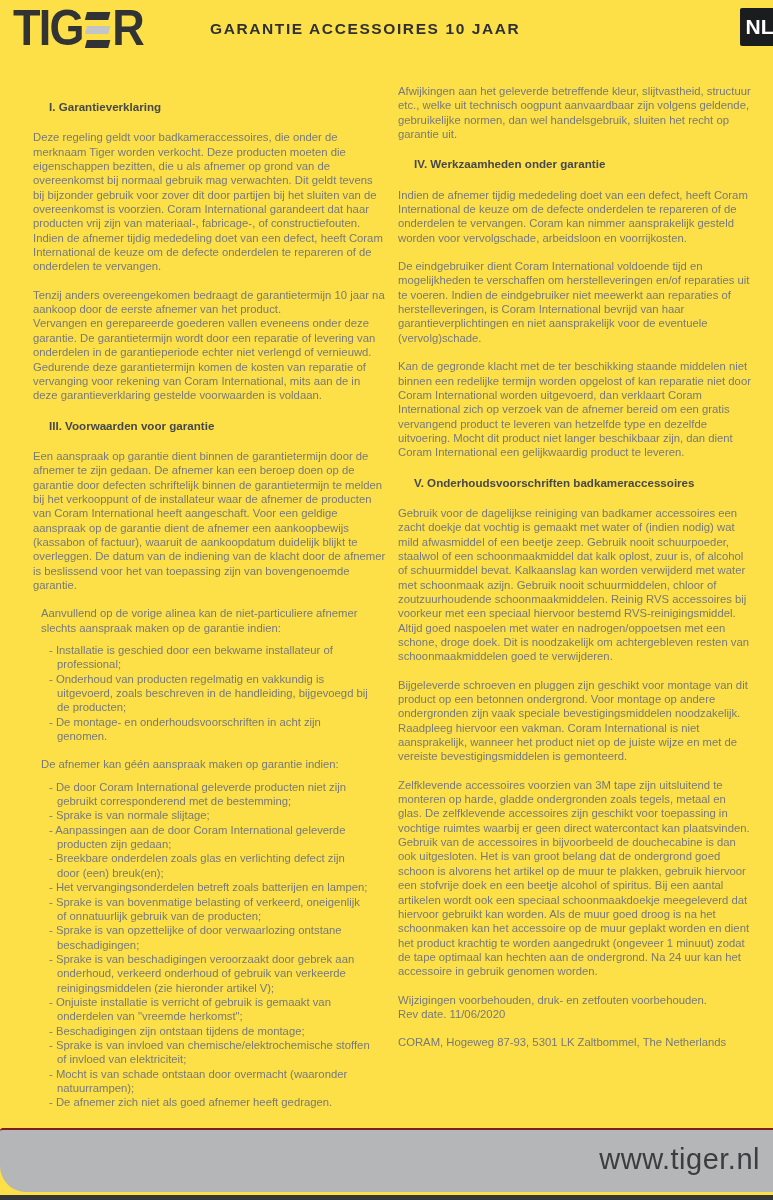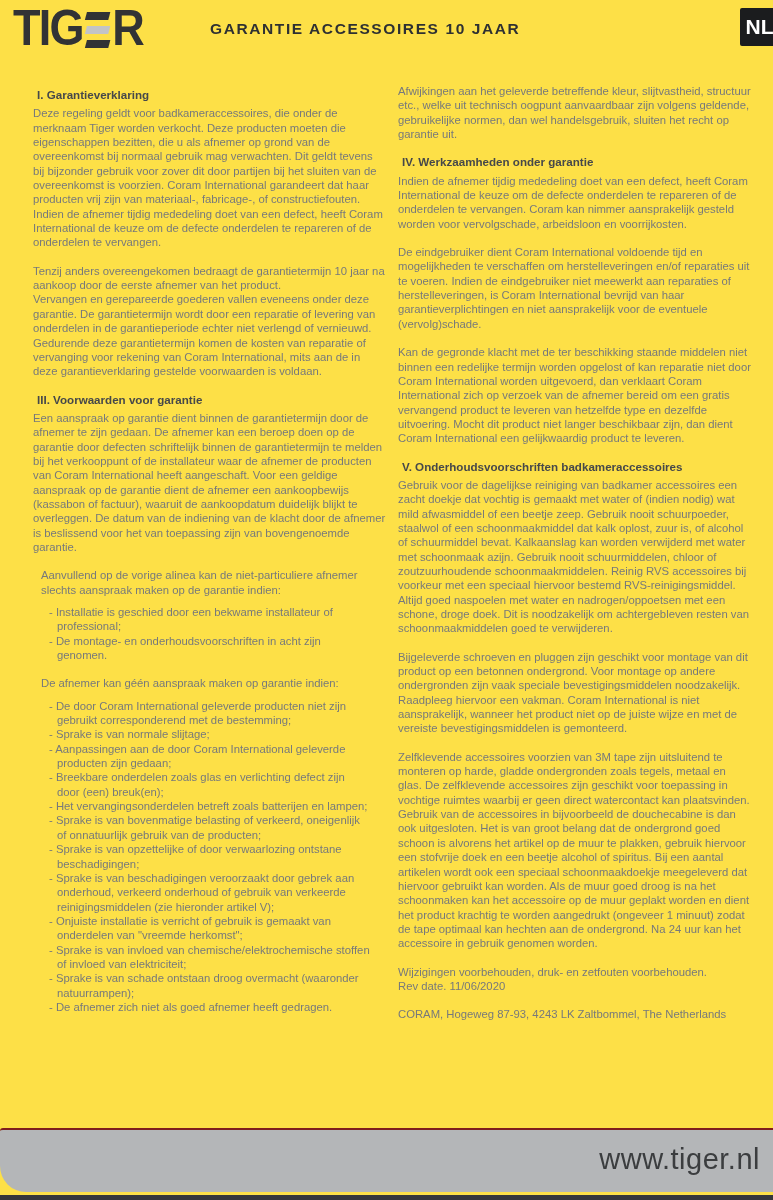--- a/index.html
+++ b/index.html
@@ -55,21 +55,21 @@
   }
 
   
   .content{
     position:absolute;left:33px;top:84px;width:718px;
     display:grid;grid-template-columns:1fr 1fr;column-gap:12px;
     color:var(--body_text);
     font-size:11.3px;line-height:14.35px;
   }
   .blk-heading{
-    margin:4px;font-size:11.6px;font-weight:bold;
+    margin:16px;font-size:11.6px;font-weight:bold;
     color:var(--heading_text);line-height:14.35px;
   }
   .blk-para{margin:0 0 14px;white-space:pre-line;}
   .blk-para.tight{margin:8px;}
   .blk-bullets{margin:0 16px 14px;}
   .bullet-item{padding-left:8px;text-indent:-8px;}
 
   
   .footer-bar{
     position:absolute;left:0;right:0;top:1128px;height:64px;
@@ -112,51 +112,53 @@
         <h3 class="blk-heading">I. Garantieverklaring</h3>
         <p class="blk-para">Deze regeling geldt voor badkameraccessoires, die onder de merknaam Tiger worden verkocht. Deze producten moeten die eigenschappen bezitten, die u als afnemer op grond van de overeenkomst bij normaal gebruik mag verwachten. Dit geldt tevens bij bijzonder gebruik voor zover dit door partijen bij het sluiten van de overeenkomst is voorzien. Coram International garandeert dat haar producten vrij zijn van materiaal-, fabricage-, of constructiefouten. Indien de afnemer tijdig mededeling doet van een defect, heeft Coram International de keuze om de defecte onderdelen te repareren of de onderdelen te vervangen.</p>
         <p class="blk-para">Tenzij anders overeengekomen bedraagt de garantietermijn 10 jaar na aankoop door de eerste afnemer van het product.
 Vervangen en gerepareerde goederen vallen eveneens onder deze garantie. De garantietermijn wordt door een reparatie of levering van onderdelen in de garantieperiode echter niet verlengd of vernieuwd.
 Gedurende deze garantietermijn komen de kosten van reparatie of vervanging voor rekening van Coram International, mits aan de in deze garantieverklaring gestelde voorwaarden is voldaan.</p>
         <h3 class="blk-heading">III. Voorwaarden voor garantie</h3>
         <p class="blk-para">Een aanspraak op garantie dient binnen de garantietermijn door de afnemer te zijn gedaan. De afnemer kan een beroep doen op de garantie door defecten schriftelijk binnen de garantietermijn te melden bij het verkooppunt of de installateur waar de afnemer de producten van Coram International heeft aangeschaft. Voor een geldige aanspraak op de garantie dient de afnemer een aankoopbewijs (kassabon of factuur), waaruit de aankoopdatum duidelijk blijkt te overleggen. De datum van de indiening van de klacht door de afnemer is beslissend voor het van toepassing zijn van bovengenoemde garantie.</p>
         <p class="blk-para tight">Aanvullend op de vorige alinea kan de niet-particuliere afnemer slechts aanspraak maken op de garantie indien:</p>
         <div class="blk-bullets">
           <div class="bullet-item">- Installatie is geschied door een bekwame installateur of professional;</div>
+          <div class="bullet-item">- Onderhoud van producten regelmatig en vakkundig is uitgevoerd, zoals beschreven in de handleiding, bijgevoegd bij de producten;</div>
           <div class="bullet-item">- De montage- en onderhoudsvoorschriften in acht zijn genomen.</div>
         </div>
         <p class="blk-para tight">De afnemer kan géén aanspraak maken op garantie indien:</p>
         <div class="blk-bullets">
           <div class="bullet-item">- De door Coram International geleverde producten niet zijn gebruikt corresponderend met de bestemming;</div>
           <div class="bullet-item">- Sprake is van normale slijtage;</div>
           <div class="bullet-item">- Aanpassingen aan de door Coram International geleverde producten zijn gedaan;</div>
           <div class="bullet-item">- Breekbare onderdelen zoals glas en verlichting defect zijn door (een) breuk(en);</div>
           <div class="bullet-item">- Het vervangingsonderdelen betreft zoals batterijen en lampen;</div>
           <div class="bullet-item">- Sprake is van bovenmatige belasting of verkeerd, oneigenlijk of onnatuurlijk gebruik van de producten;</div>
           <div class="bullet-item">- Sprake is van opzettelijke of door verwaarlozing ontstane beschadigingen;</div>
           <div class="bullet-item">- Sprake is van beschadigingen veroorzaakt door gebrek aan onderhoud, verkeerd onderhoud of gebruik van verkeerde reinigingsmiddelen (zie hieronder artikel V);</div>
           <div class="bullet-item">- Onjuiste installatie is verricht of gebruik is gemaakt van onderdelen van "vreemde herkomst";</div>
+          <div class="bullet-item">- Beschadigingen zijn ontstaan tijdens de montage;</div>
           <div class="bullet-item">- Sprake is van invloed van chemische/elektrochemische stoffen of invloed van elektriciteit;</div>
-          <div class="bullet-item">- Sprake is van schade ontstaan droog overmacht (waaronder natuurrampen);</div>
+          <div class="bullet-item">- Mocht is van schade ontstaan door overmacht (waaronder natuurrampen);</div>
           <div class="bullet-item">- De afnemer zich niet als goed afnemer heeft gedragen.</div>
         </div>
       </div>
     <div class="col">
         <p class="blk-para">Afwijkingen aan het geleverde betreffende kleur, slijtvastheid, structuur etc., welke uit technisch oogpunt aanvaardbaar zijn volgens geldende, gebruikelijke normen, dan wel handelsgebruik, sluiten het recht op garantie uit.</p>
         <h3 class="blk-heading">IV. Werkzaamheden onder garantie</h3>
         <p class="blk-para">Indien de afnemer tijdig mededeling doet van een defect, heeft Coram International de keuze om de defecte onderdelen te repareren of de onderdelen te vervangen. Coram kan nimmer aansprakelijk gesteld worden voor vervolgschade, arbeidsloon en voorrijkosten.</p>
         <p class="blk-para">De eindgebruiker dient Coram International voldoende tijd en mogelijkheden te verschaffen om herstelleveringen en/of reparaties uit te voeren. Indien de eindgebruiker niet meewerkt aan reparaties of herstelleveringen, is Coram International bevrijd van haar garantieverplichtingen en niet aansprakelijk voor de eventuele (vervolg)schade.</p>
         <p class="blk-para">Kan de gegronde klacht met de ter beschikking staande middelen niet binnen een redelijke termijn worden opgelost of kan reparatie niet door Coram International worden uitgevoerd, dan verklaart Coram International zich op verzoek van de afnemer bereid om een gratis vervangend product te leveren van hetzelfde type en dezelfde uitvoering. Mocht dit product niet langer beschikbaar zijn, dan dient Coram International een gelijkwaardig product te leveren.</p>
         <h3 class="blk-heading">V. Onderhoudsvoorschriften badkameraccessoires</h3>
         <p class="blk-para">Gebruik voor de dagelijkse reiniging van badkamer accessoires een zacht doekje dat vochtig is gemaakt met water of (indien nodig) wat mild afwasmiddel of een beetje zeep. Gebruik nooit schuurpoeder, staalwol of een schoonmaakmiddel dat kalk oplost, zuur is, of alcohol of schuurmiddel bevat. Kalkaanslag kan worden verwijderd met water met schoonmaak azijn. Gebruik nooit schuurmiddelen, chloor of zoutzuurhoudende schoonmaakmiddelen. Reinig RVS accessoires bij voorkeur met een speciaal hiervoor bestemd RVS-reinigingsmiddel. Altijd goed naspoelen met water en nadrogen/oppoetsen met een schone, droge doek. Dit is noodzakelijk om achtergebleven resten van schoonmaakmiddelen goed te verwijderen.</p>
         <p class="blk-para">Bijgeleverde schroeven en pluggen zijn geschikt voor montage van dit product op een betonnen ondergrond. Voor montage op andere ondergronden zijn vaak speciale bevestigingsmiddelen noodzakelijk. Raadpleeg hiervoor een vakman. Coram International is niet aansprakelijk, wanneer het product niet op de juiste wijze en met de vereiste bevestigingsmiddelen is gemonteerd.</p>
         <p class="blk-para">Zelfklevende accessoires voorzien van 3M tape zijn uitsluitend te monteren op harde, gladde ondergronden zoals tegels, metaal en glas. De zelfklevende accessoires zijn geschikt voor toepassing in vochtige ruimtes waarbij er geen direct watercontact kan plaatsvinden. Gebruik van de accessoires in bijvoorbeeld de douchecabine is dan ook uitgesloten. Het is van groot belang dat de ondergrond goed schoon is alvorens het artikel op de muur te plakken, gebruik hiervoor een stofvrije doek en een beetje alcohol of spiritus. Bij een aantal artikelen wordt ook een speciaal schoonmaakdoekje meegeleverd dat hiervoor gebruikt kan worden. Als de muur goed droog is na het schoonmaken kan het accessoire op de muur geplakt worden en dient het product krachtig te worden aangedrukt (ongeveer 1 minuut) zodat de tape optimaal kan hechten aan de ondergrond. Na 24 uur kan het accessoire in gebruik genomen worden.</p>
         <p class="blk-para">Wijzigingen voorbehouden, druk- en zetfouten voorbehouden.
 Rev date. 11/06/2020</p>
-        <p class="blk-para">CORAM, Hogeweg 87-93, 4243 LK Zaltbommel, The Netherlands</p>
+        <p class="blk-para">CORAM, Hogeweg 87-93, 5301 LK Zaltbommel, The Netherlands</p>
       </div>
   </div>
 
   <div class="footer-bar">
     <span class="footer-url">www.tiger.nl</span>
   </div>
   <div class="bottom-edge"></div>
 
 </div>
 

